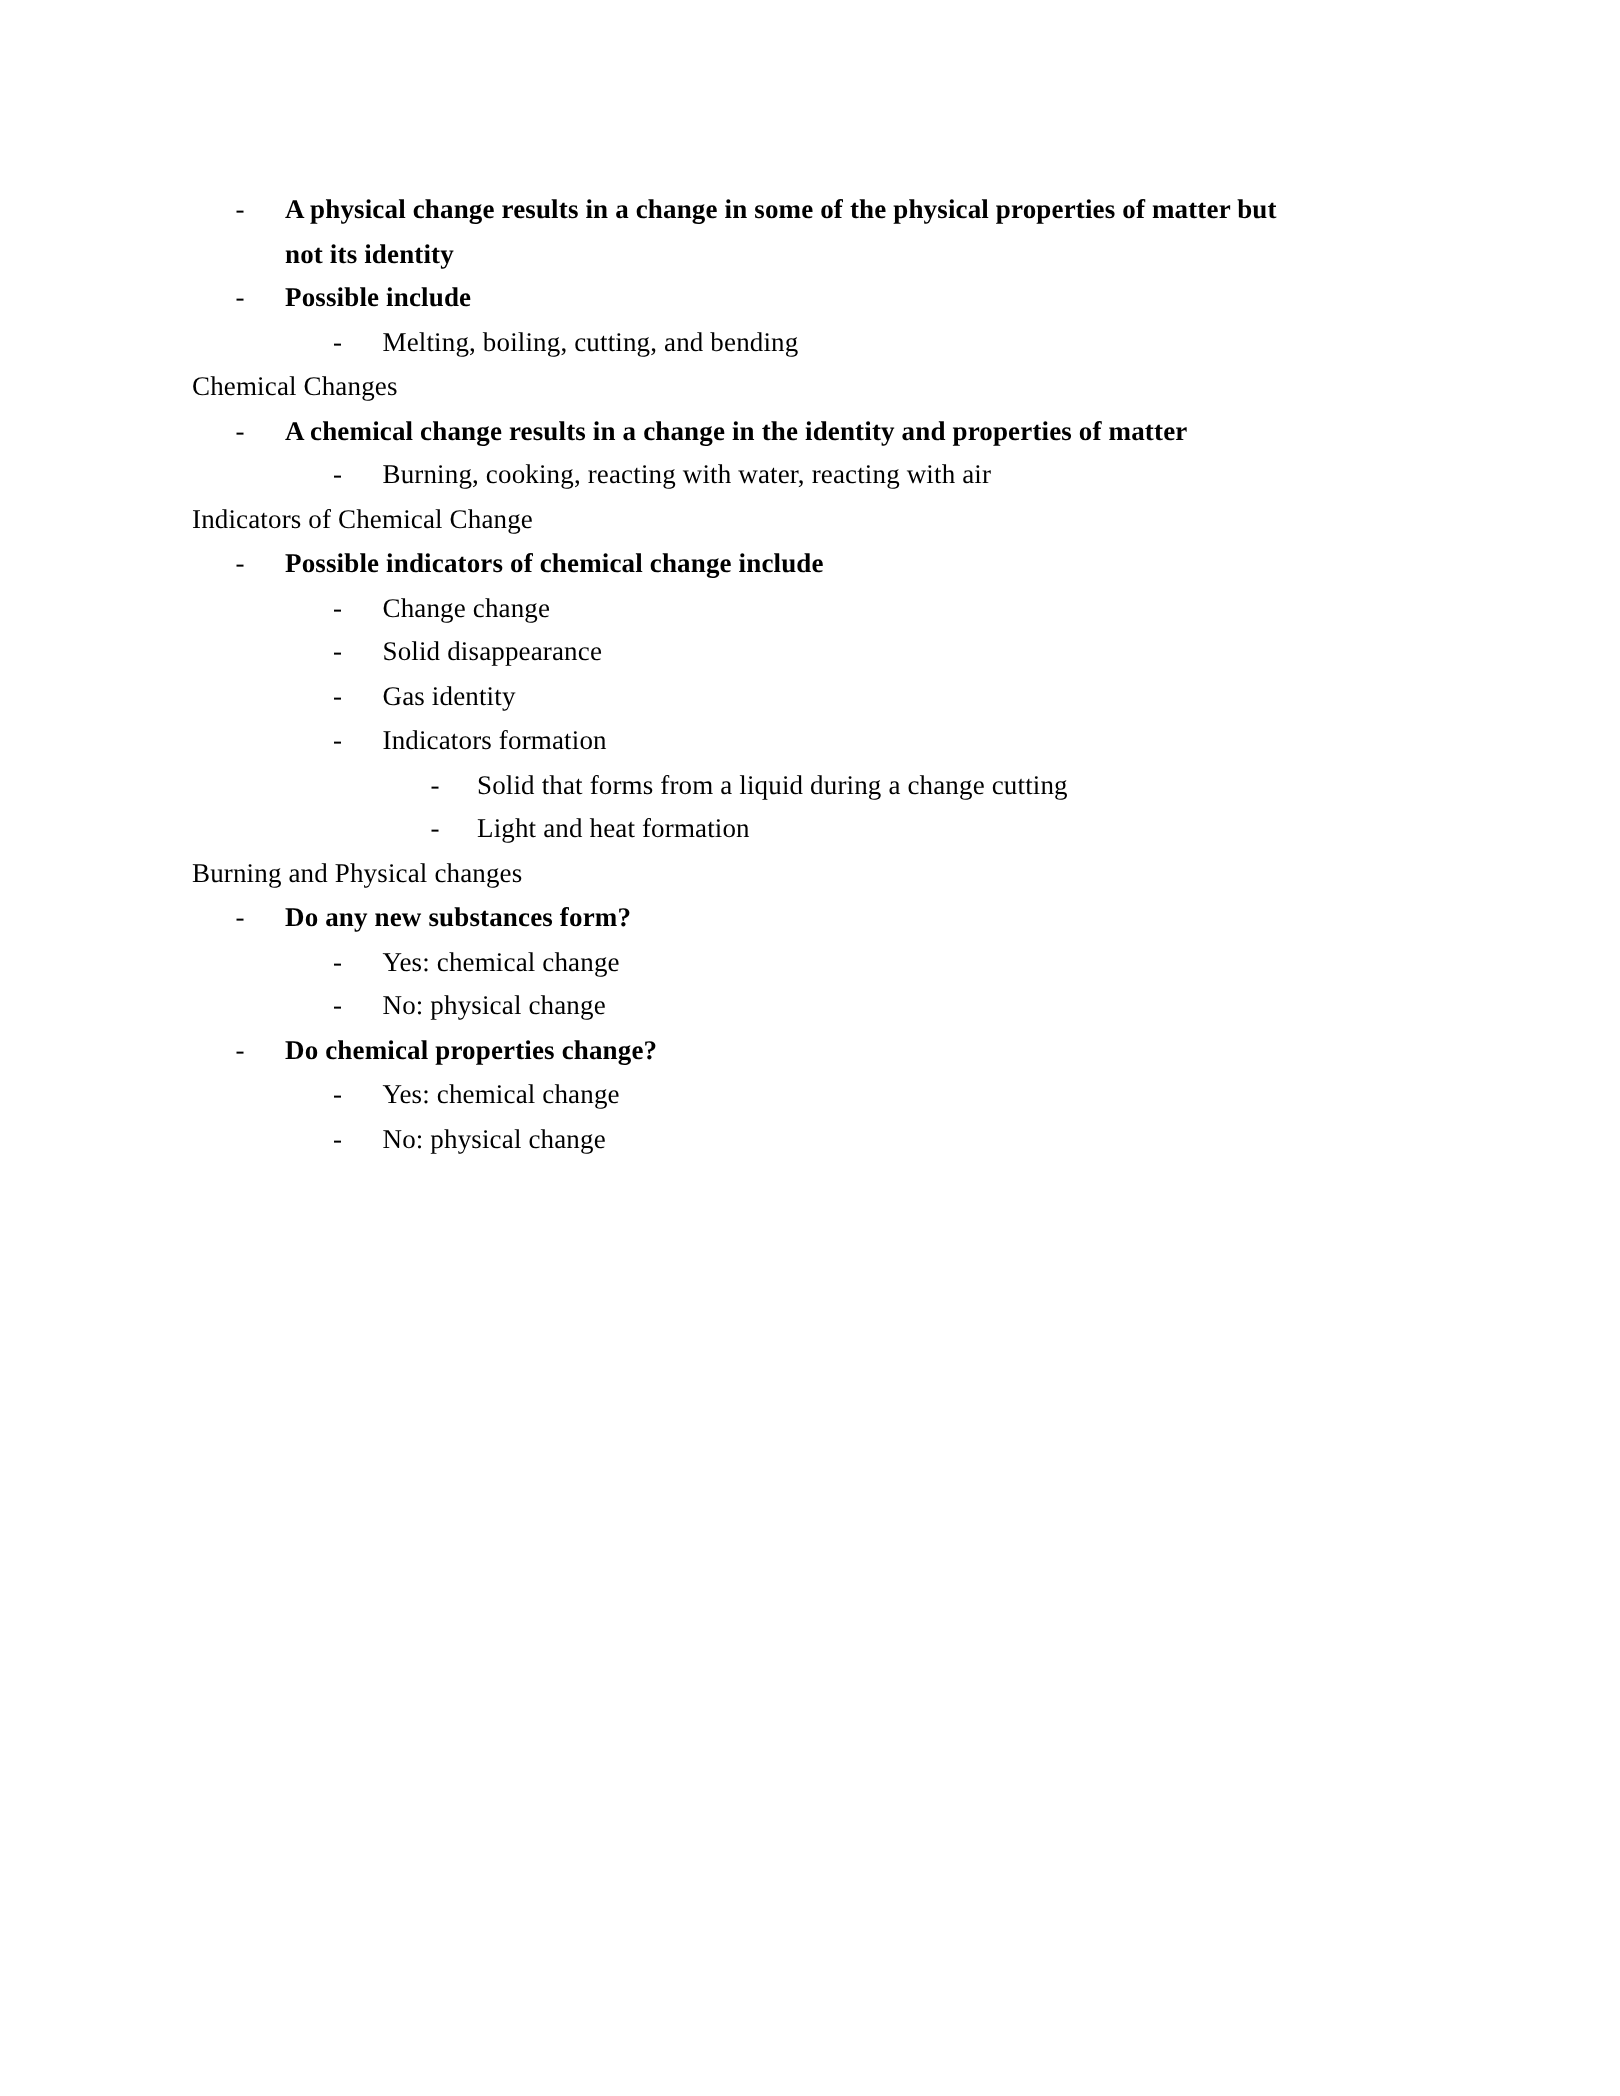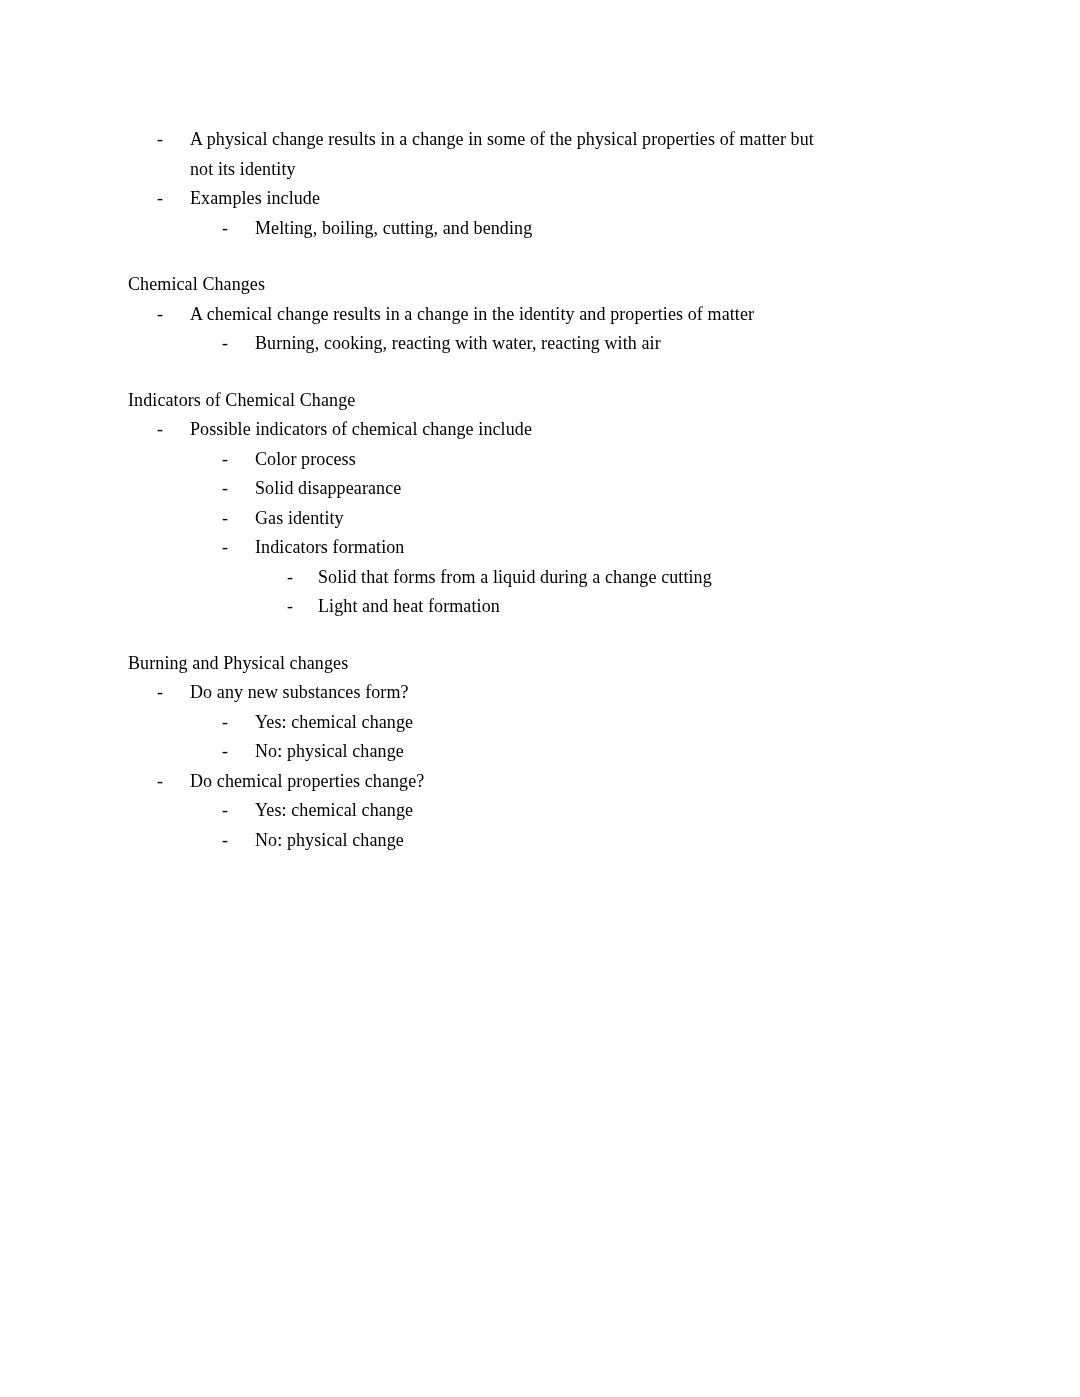--- a/index.html
+++ b/index.html
@@ -27,46 +27,46 @@
   .line {
     position: relative;
     font-size: 18px;
     line-height: 29.5px;
     letter-spacing: 0.1px;
   }
   .line .txt {
     white-space: pre-wrap;
     display: block;
   }
-  .l0 { padding-left: 0; margin-top: 27px; }
+  .l0 { padding-left: 0; }
   .l1 { padding-left: 62px; }
   .l2 { padding-left: 127px; }
   .l3 { padding-left: 190px; }
   .dash {
     position: absolute;
     top: 0;
   }
   .l1 .dash { left: 29px; }
   .l2 .dash { left: 94px; }
   .l3 .dash { left: 159px; }
-  .l1 .txt { max-width: 700px; }
+  .l1 .txt { max-width: 700px; font-weight: bold; }
 </style>
 </head>
 <body>
 
 <div class="page">
   <div class="doc-body">
       <div class="line l1">
         <span class="dash">-</span>
         <span class="txt">A physical change results in a change in some of the physical properties of matter but
 not its identity</span>
       </div>
       <div class="line l1">
         <span class="dash">-</span>
-        <span class="txt">Examples include</span>
+        <span class="txt">Possible include</span>
       </div>
       <div class="line l2">
         <span class="dash">-</span>
         <span class="txt">Melting, boiling, cutting, and bending</span>
       </div>
       <div class="line l0">
         <span class="txt">Chemical Changes</span>
       </div>
       <div class="line l1">
         <span class="dash">-</span>
@@ -78,21 +78,21 @@
       </div>
       <div class="line l0">
         <span class="txt">Indicators of Chemical Change</span>
       </div>
       <div class="line l1">
         <span class="dash">-</span>
         <span class="txt">Possible indicators of chemical change include</span>
       </div>
       <div class="line l2">
         <span class="dash">-</span>
-        <span class="txt">Color process</span>
+        <span class="txt">Change change</span>
       </div>
       <div class="line l2">
         <span class="dash">-</span>
         <span class="txt">Solid disappearance</span>
       </div>
       <div class="line l2">
         <span class="dash">-</span>
         <span class="txt">Gas identity</span>
       </div>
       <div class="line l2">

